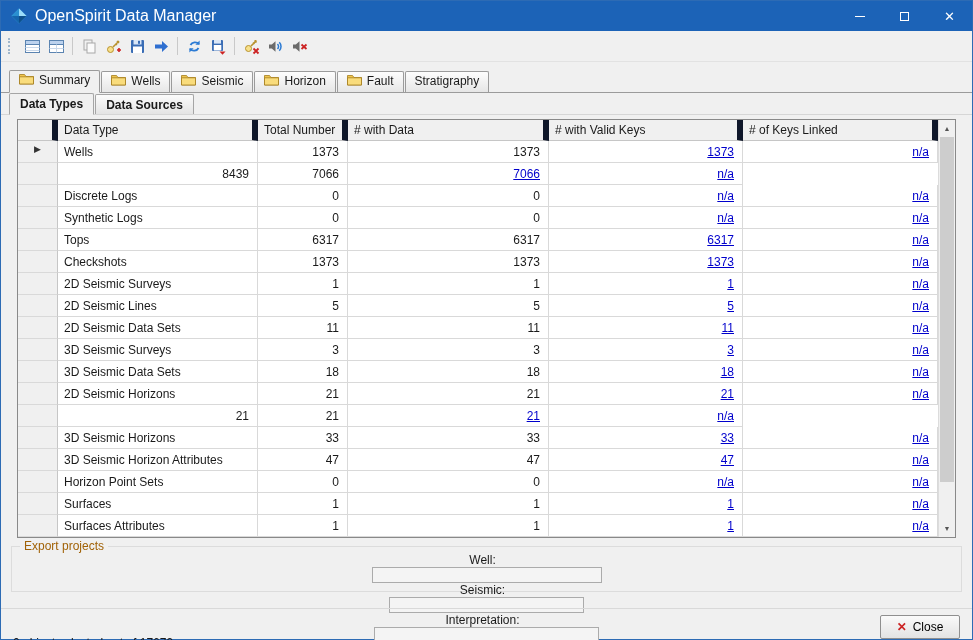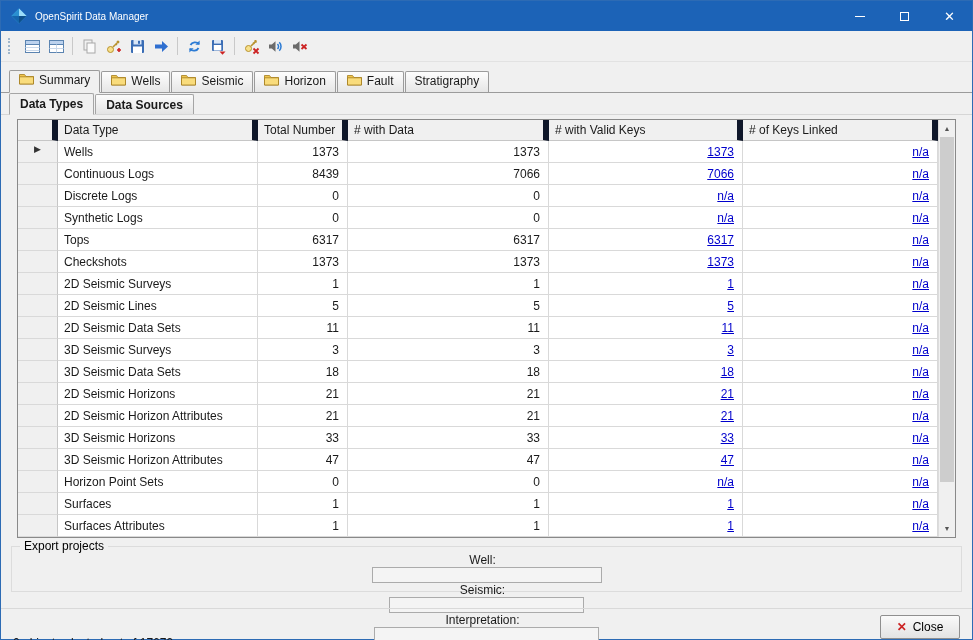--- a/index.html
+++ b/index.html
@@ -7,21 +7,21 @@
     width:973px;height:640px;overflow:hidden;
     font-family:"Liberation Sans",sans-serif;font-size:12px;color:#1a1a1a;
     background:#f0f0f0;
   }
   .window{width:973px;height:640px;box-sizing:border-box;border:1px solid #2d6bb4;
     display:flex;flex-direction:column;background:#f0f0f0;}
 
   
   .titlebar{flex:0 0 30px;background:var(--titlebar,#1c63b7);display:flex;align-items:center;color:#fff;}
   .app-icon{margin:0 8px 0 10px;display:flex;align-items:center;}
-  .title{font-size:10px;}
+  .title{font-size:16px;}
   .winbtns{margin-left:auto;display:flex;height:100%;}
   .winbtn{width:45px;height:100%;display:flex;align-items:center;justify-content:center;cursor:pointer;}
   .min-glyph{width:10px;height:1px;background:#fff;display:block;}
   .max-glyph{width:9px;height:9px;border:1px solid #fff;display:block;box-sizing:border-box;}
   .close-glyph{color:#fff;font-size:13px;line-height:1;}
 
   
   .toolbar{flex:0 0 30px;display:flex;align-items:center;padding:0 6px;border-bottom:1px solid #e2e2e2;}
   .grip{width:3px;height:16px;border-left:2px dotted #9fb6cc;margin:0 7px 0 1px;}
   .tbtn{width:24px;height:24px;display:flex;align-items:center;justify-content:center;border-radius:2px;cursor:pointer;}
@@ -59,21 +59,21 @@
 
   .vscroll{position:absolute;top:0;right:0;width:17px;height:100%;background:#f0f0f0;
     border-left:1px solid #dcdcdc;display:flex;flex-direction:column;box-sizing:border-box;}
   .sbtn{flex:0 0 17px;display:flex;align-items:center;justify-content:center;font-size:7px;color:#555;cursor:pointer;}
   .strack{flex:1;position:relative;}
   .sthumb{position:absolute;top:0;left:1px;right:1px;height:90%;background:#cdcdcd;cursor:pointer;}
 
   
   .groupbox{margin:8px 10px 0;height:46px;box-sizing:border-box;flex:0 0 auto;
     border:1px solid #dcdcdc;position:relative;}
-  .grouplabel{position:absolute;top:-8px;left:8px;background:#f0f0f0;padding:0 4px;color:#000000;}
+  .grouplabel{position:absolute;top:-8px;left:8px;background:#f0f0f0;padding:0 4px;color:#a16207;}
   .grouprow{display:flex;align-items:center;height:100%;padding:6px 12px 0;box-sizing:border-box;flex-direction:column;}
   .grouprow label{margin-right:8px;}
   .lbl-seismic,.lbl-interp{}
   .txt{height:20px;box-sizing:border-box;border:1px solid #ababab;background:#f4f4f4;
     font-family:"Liberation Sans",sans-serif;font-size:12px;padding:0 4px;}
   .txt.well{width:230px;}
   .txt.seismic{width:195px;}
   .txt.interp{width:225px;}
   .mini{margin-left:auto;width:24px;height:22px;display:flex;align-items:center;justify-content:center;
     border:1px solid #6f93bd;border-radius:2px;background:linear-gradient(#fdfdfd,#e7eef7);cursor:pointer;}
@@ -274,21 +274,20 @@
         <div class="tr">
           <div class="td sel">▶</div>
           <div class="td">Wells</div>
           <div class="td num">1373</div>
           <div class="td num">1373</div>
           <div class="td num"><a class="val">1373</a></div>
           <div class="td num"><a class="val">n/a</a></div>
         </div>
         <div class="tr">
           <div class="td sel"></div>
-          <div class="td">Continuous Logs</div>
           <div class="td num">8439</div>
           <div class="td num">7066</div>
           <div class="td num"><a class="val">7066</a></div>
           <div class="td num"><a class="val">n/a</a></div>
         </div>
         <div class="tr">
           <div class="td sel"></div>
           <div class="td">Discrete Logs</div>
           <div class="td num">0</div>
           <div class="td num">0</div>
@@ -362,21 +361,20 @@
         <div class="tr">
           <div class="td sel"></div>
           <div class="td">2D Seismic Horizons</div>
           <div class="td num">21</div>
           <div class="td num">21</div>
           <div class="td num"><a class="val">21</a></div>
           <div class="td num"><a class="val">n/a</a></div>
         </div>
         <div class="tr">
           <div class="td sel"></div>
-          <div class="td">2D Seismic Horizon Attributes</div>
           <div class="td num">21</div>
           <div class="td num">21</div>
           <div class="td num"><a class="val">21</a></div>
           <div class="td num"><a class="val">n/a</a></div>
         </div>
         <div class="tr">
           <div class="td sel"></div>
           <div class="td">3D Seismic Horizons</div>
           <div class="td num">33</div>
           <div class="td num">33</div>

